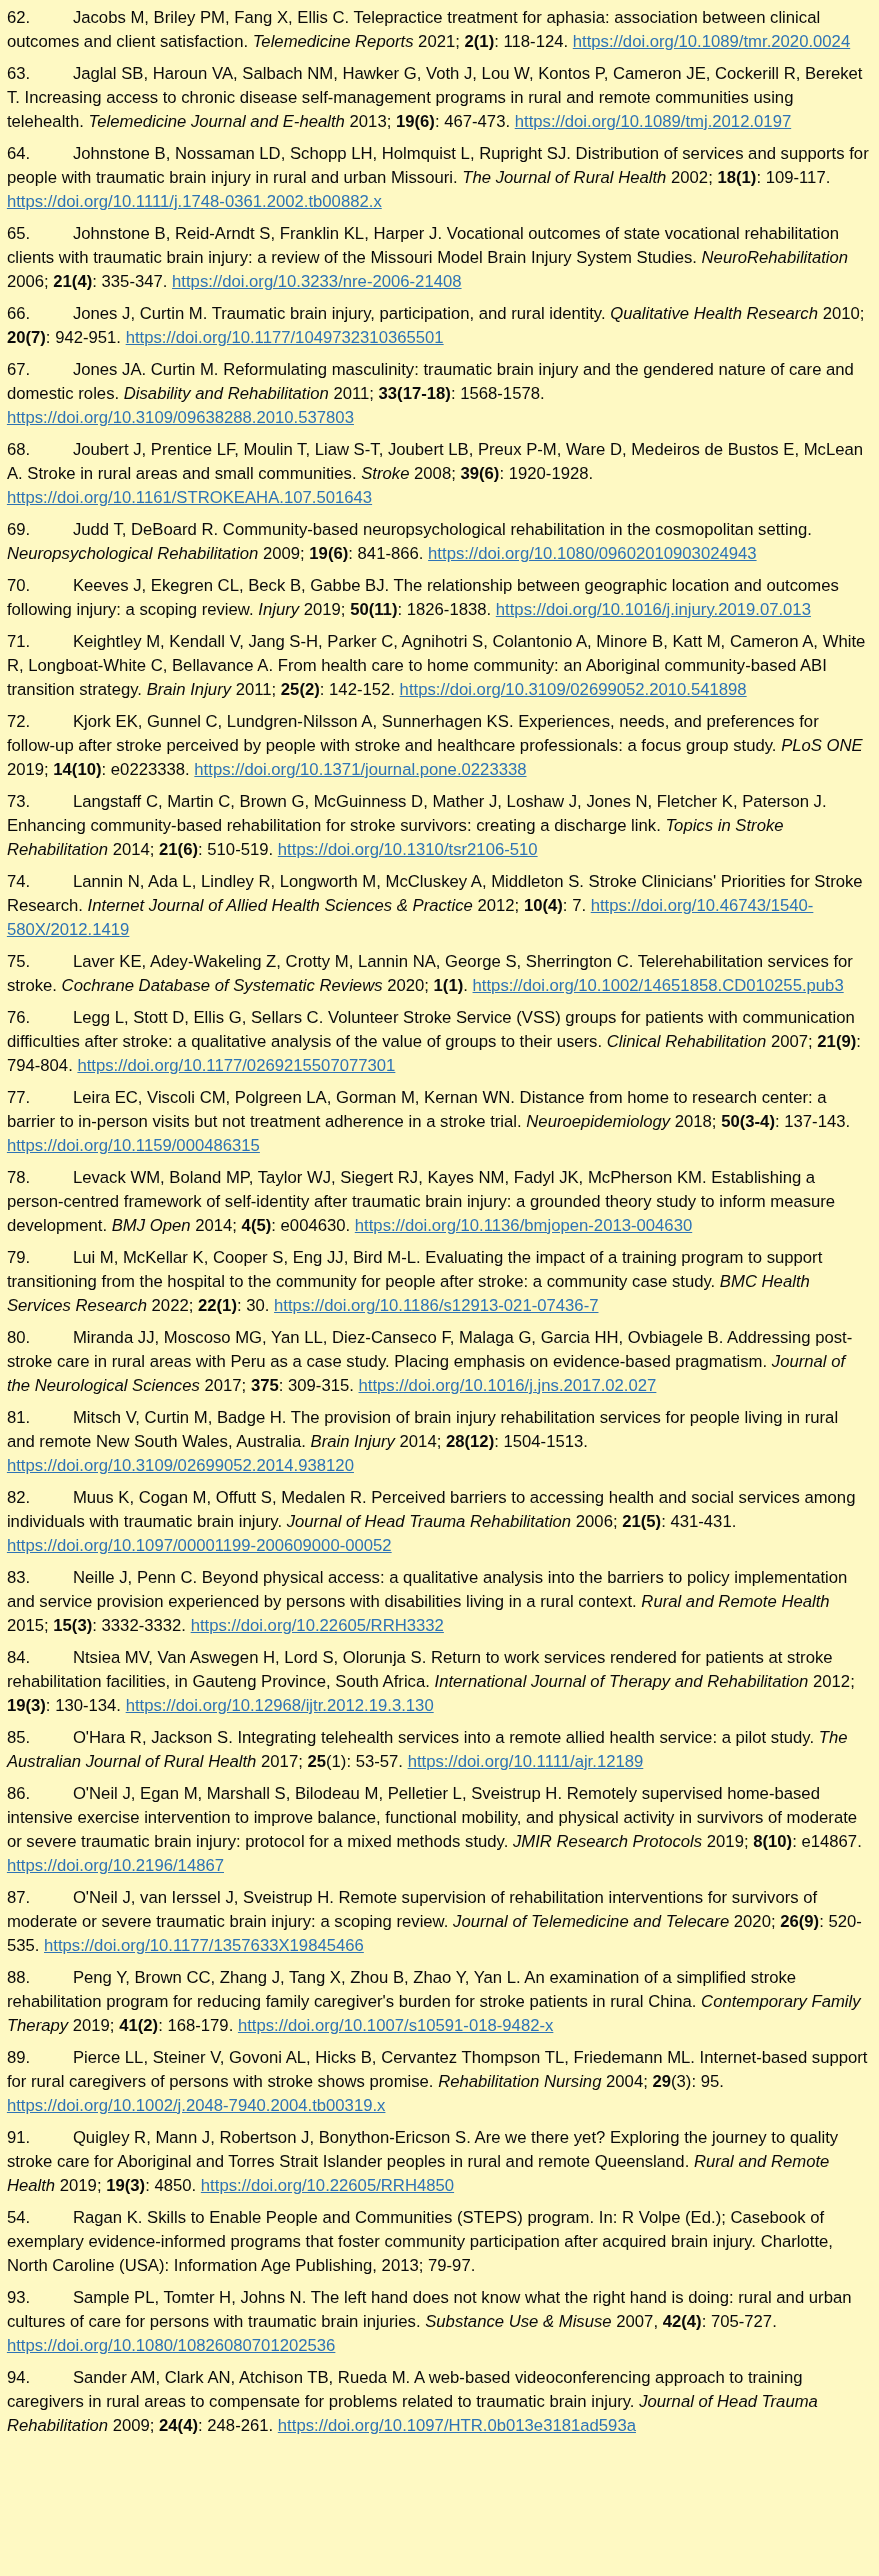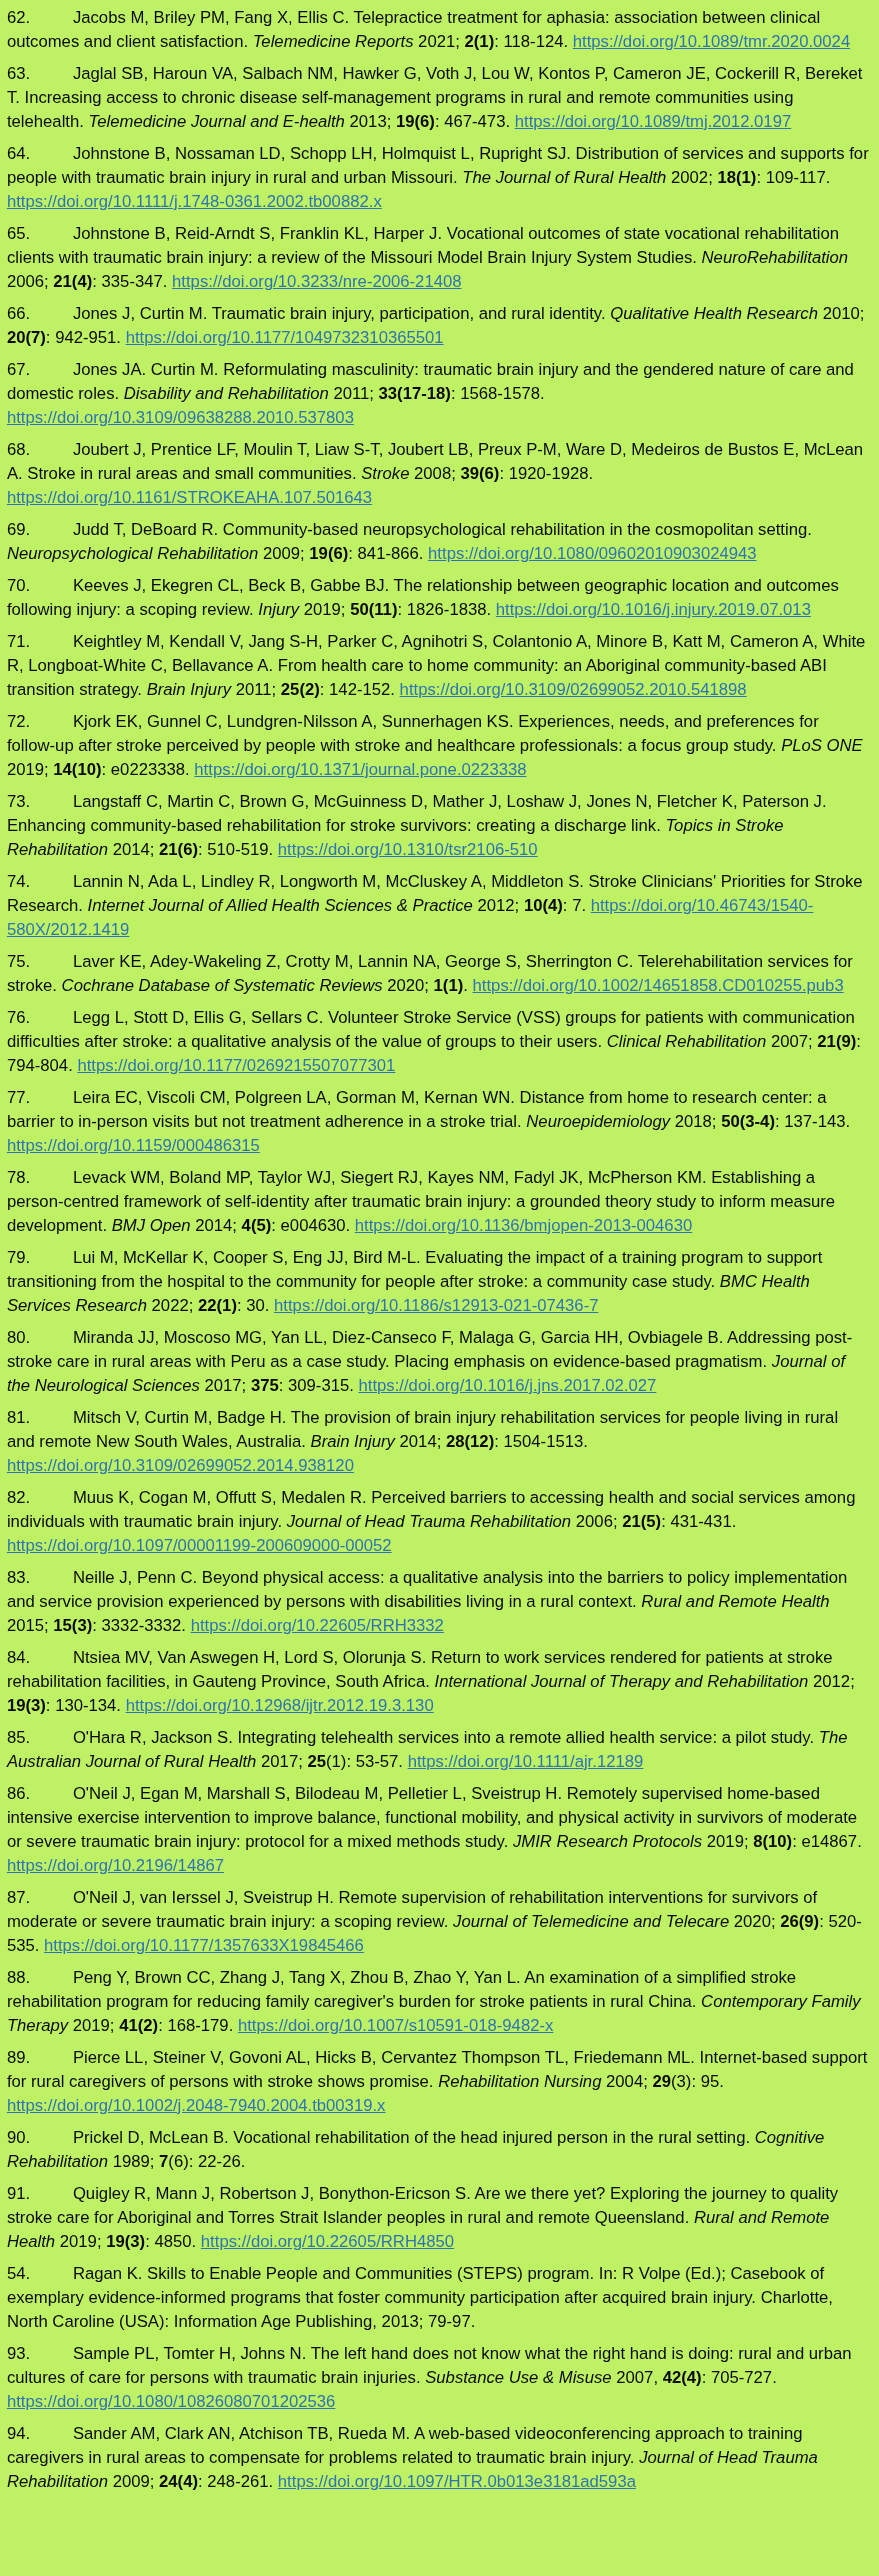--- a/index.html
+++ b/index.html
@@ -6,21 +6,21 @@
     margin: 0;
     padding: 0;
     background: #ffffff;
   }
   .page {
     position: relative;
     width: 879px;
     min-height: 2576px;
     box-sizing: border-box;
     padding: 6px 8.6px 0 6.9px;
-    background: #bef264;
+    background: #fef9c3;
     font-family: "Liberation Sans", "DejaVu Sans", sans-serif;
     font-size: 16.7px;
     line-height: 24px;
     color: #0a0a0a;
     overflow: hidden;
   }
   p.ref {
     margin: 0 0 8px 0;
     padding: 0;
   }
@@ -64,20 +64,19 @@
       <p class="ref"><span class="num">80.</span><span class="seg-plain">Miranda JJ, Moscoso MG, Yan LL, Diez-Canseco F, Malaga G, Garcia HH, Ovbiagele B. Addressing post-stroke care in rural areas with Peru as a case study. Placing emphasis on evidence-based pragmatism. </span><span class="seg-italic">Journal of the Neurological Sciences</span><span class="seg-plain"> 2017; </span><span class="seg-bold">375</span><span class="seg-plain">: 309-315. </span><a class="doi" href="#">https://doi.org/10.1016/j.jns.2017.02.027</a></p>
       <p class="ref"><span class="num">81.</span><span class="seg-plain">Mitsch V, Curtin M, Badge H. The provision of brain injury rehabilitation services for people living in rural and remote New South Wales, Australia. </span><span class="seg-italic">Brain Injury</span><span class="seg-plain"> 2014; </span><span class="seg-bold">28(12)</span><span class="seg-plain">: 1504-1513. </span><a class="doi" href="#">https://doi.org/10.3109/02699052.2014.938120</a></p>
       <p class="ref"><span class="num">82.</span><span class="seg-plain">Muus K, Cogan M, Offutt S, Medalen R. Perceived barriers to accessing health and social services among individuals with traumatic brain injury. </span><span class="seg-italic">Journal of Head Trauma Rehabilitation</span><span class="seg-plain"> 2006; </span><span class="seg-bold">21(5)</span><span class="seg-plain">: 431-431. </span><a class="doi" href="#">https://doi.org/10.1097/00001199-200609000-00052</a></p>
       <p class="ref"><span class="num">83.</span><span class="seg-plain">Neille J, Penn C. Beyond physical access: a qualitative analysis into the barriers to policy implementation and service provision experienced by persons with disabilities living in a rural context. </span><span class="seg-italic">Rural and Remote Health</span><span class="seg-plain"> 2015; </span><span class="seg-bold">15(3)</span><span class="seg-plain">: 3332-3332. </span><a class="doi" href="#">https://doi.org/10.22605/RRH3332</a></p>
       <p class="ref"><span class="num">84.</span><span class="seg-plain">Ntsiea MV, Van Aswegen H, Lord S, Olorunja S. Return to work services rendered for patients at stroke rehabilitation facilities, in Gauteng Province, South Africa. </span><span class="seg-italic">International Journal of Therapy and Rehabilitation</span><span class="seg-plain"> 2012; </span><span class="seg-bold">19(3)</span><span class="seg-plain">: 130-134. </span><a class="doi" href="#">https://doi.org/10.12968/ijtr.2012.19.3.130</a></p>
       <p class="ref"><span class="num">85.</span><span class="seg-plain">O'Hara R, Jackson S. Integrating telehealth services into a remote allied health service: a pilot study. </span><span class="seg-italic">The Australian Journal of Rural Health</span><span class="seg-plain"> 2017; </span><span class="seg-bold">25</span><span class="seg-plain">(1): 53-57. </span><a class="doi" href="#">https://doi.org/10.1111/ajr.12189</a></p>
       <p class="ref"><span class="num">86.</span><span class="seg-plain">O'Neil J, Egan M, Marshall S, Bilodeau M, Pelletier L, Sveistrup H. Remotely supervised home-based intensive exercise intervention to improve balance, functional mobility, and physical activity in survivors of moderate or severe traumatic brain injury: protocol for a mixed methods study. </span><span class="seg-italic">JMIR Research Protocols</span><span class="seg-plain"> 2019; </span><span class="seg-bold">8(10)</span><span class="seg-plain">: e14867. </span><a class="doi" href="#">https://doi.org/10.2196/14867</a></p>
       <p class="ref"><span class="num">87.</span><span class="seg-plain">O'Neil J, van Ierssel J, Sveistrup H. Remote supervision of rehabilitation interventions for survivors of moderate or severe traumatic brain injury: a scoping review. </span><span class="seg-italic">Journal of Telemedicine and Telecare</span><span class="seg-plain"> 2020; </span><span class="seg-bold">26(9)</span><span class="seg-plain">: 520-535. </span><a class="doi" href="#">https://doi.org/10.1177/1357633X19845466</a></p>
       <p class="ref"><span class="num">88.</span><span class="seg-plain">Peng Y, Brown CC, Zhang J, Tang X, Zhou B, Zhao Y, Yan L. An examination of a simplified stroke rehabilitation program for reducing family caregiver's burden for stroke patients in rural China. </span><span class="seg-italic">Contemporary Family Therapy</span><span class="seg-plain"> 2019; </span><span class="seg-bold">41(2)</span><span class="seg-plain">: 168-179. </span><a class="doi" href="#">https://doi.org/10.1007/s10591-018-9482-x</a></p>
       <p class="ref"><span class="num">89.</span><span class="seg-plain">Pierce LL, Steiner V, Govoni AL, Hicks B, Cervantez Thompson TL, Friedemann ML. Internet-based support for rural caregivers of persons with stroke shows promise. </span><span class="seg-italic">Rehabilitation Nursing</span><span class="seg-plain"> 2004; </span><span class="seg-bold">29</span><span class="seg-plain">(3): 95. </span><a class="doi" href="#">https://doi.org/10.1002/j.2048-7940.2004.tb00319.x</a></p>
-      <p class="ref"><span class="num">90.</span><span class="seg-plain">Prickel D, McLean B. Vocational rehabilitation of the head injured person in the rural setting. </span><span class="seg-italic">Cognitive Rehabilitation</span><span class="seg-plain"> 1989; </span><span class="seg-bold">7</span><span class="seg-plain">(6): 22-26.</span></p>
       <p class="ref"><span class="num">91.</span><span class="seg-plain">Quigley R, Mann J, Robertson J, Bonython-Ericson S. Are we there yet? Exploring the journey to quality stroke care for Aboriginal and Torres Strait Islander peoples in rural and remote Queensland. </span><span class="seg-italic">Rural and Remote Health</span><span class="seg-plain"> 2019; </span><span class="seg-bold">19(3)</span><span class="seg-plain">: 4850. </span><a class="doi" href="#">https://doi.org/10.22605/RRH4850</a></p>
       <p class="ref"><span class="num">54.</span><span class="seg-plain">Ragan K. Skills to Enable People and Communities (STEPS) program. In: R Volpe (Ed.); Casebook of exemplary evidence-informed programs that foster community participation after acquired brain injury. Charlotte, North Caroline (USA): Information Age Publishing, 2013; 79-97.</span></p>
       <p class="ref"><span class="num">93.</span><span class="seg-plain">Sample PL, Tomter H, Johns N. The left hand does not know what the right hand is doing: rural and urban cultures of care for persons with traumatic brain injuries. </span><span class="seg-italic">Substance Use &amp; Misuse</span><span class="seg-plain"> 2007, </span><span class="seg-bold">42(4)</span><span class="seg-plain">: 705-727. </span><a class="doi" href="#">https://doi.org/10.1080/10826080701202536</a></p>
       <p class="ref"><span class="num">94.</span><span class="seg-plain">Sander AM, Clark AN, Atchison TB, Rueda M. A web-based videoconferencing approach to training caregivers in rural areas to compensate for problems related to traumatic brain injury. </span><span class="seg-italic">Journal of Head Trauma Rehabilitation</span><span class="seg-plain"> 2009; </span><span class="seg-bold">24(4)</span><span class="seg-plain">: 248-261. </span><a class="doi" href="#">https://doi.org/10.1097/HTR.0b013e3181ad593a</a></p>
     </div>
 </div>
 
 
 </body></html>

